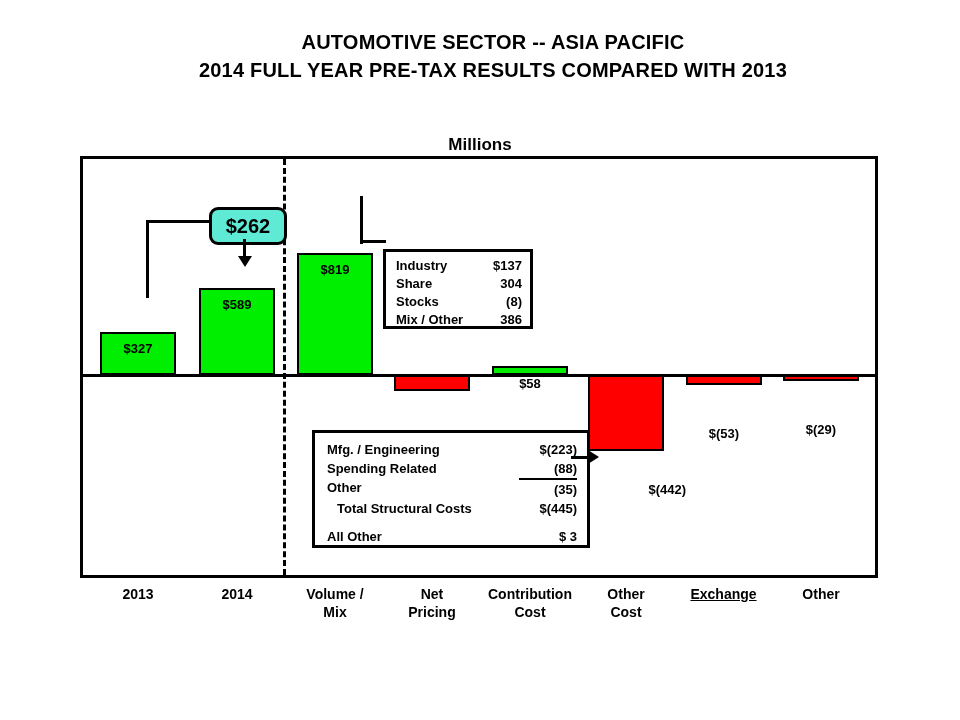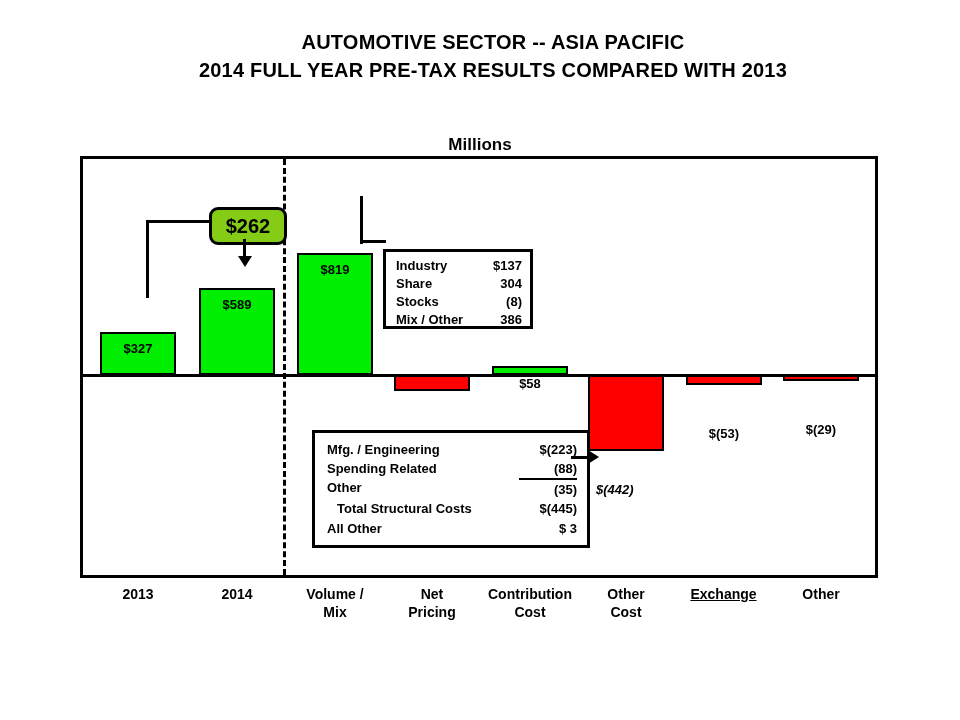--- a/index.html
+++ b/index.html
@@ -115,21 +115,21 @@
 
   
   .callout-262 {
     position: absolute;
     left: 209px;
     top: 207px;
     width: 72px;
     height: 32px;
     border: 3px solid #000000;
     border-radius: 9px;
-    background: #84cc16;
+    background: #5eead4;
     font-size: 20px;
     font-weight: bold;
     display: flex;
     align-items: center;
     justify-content: center;
   }
   
   .elbow-h {
     position: absolute;
     left: 146px;
@@ -199,21 +199,21 @@
   }
   .det-row .lbl { text-align: left; }
   .det-row .val { text-align: right; min-width: 54px; }
 
   .box-costs .det-row { line-height: 19px; }
   .box-costs .det-row .val { min-width: 58px; }
   .det-row.indent .lbl { padding-left: 10px; }
   .det-row.ruled .val {
     border-top: 2px solid #000000;
   }
-  .det-row.spaced { margin-top: 1px; }
+  .det-row.spaced { margin-top: 9px; }
 
   
   .stub-volume {
     position: absolute;
     left: 360px;
     top: 240px;
     width: 26px;
     height: 3px;
     background: #000000;
   }
@@ -271,21 +271,21 @@
   <div class="bar pos" style="left:492px; top:366px; width:76px; height:9px;"></div>
   <div class="bar neg" style="left:588px; top:375px; width:76px; height:76px;"></div>
   <div class="bar neg" style="left:686px; top:375px; width:76px; height:10px;"></div>
   <div class="bar neg" style="left:783px; top:375px; width:76px; height:6px;"></div>
 
   <div class="bar-value" style="left:98px; top:305px; width:80px;">$327</div>
   <div class="bar-value" style="left:197px; top:261px; width:80px;">$589</div>
   <div class="bar-value" style="left:295px; top:226px; width:80px;">$819</div>
   <div class="bar-value" style="left:392px; top:393px; width:80px;">$(91)</div>
   <div class="bar-value" style="left:490px; top:340px; width:80px;">$58</div>
-  <div class="bar-value" style="left:596px; top:446px; width:90px; text-align:left;font-style:italic;">$(442)</div>
+  <div class="bar-value" style="left:596px; top:446px; width:90px; text-align:right;">$(442)</div>
   <div class="bar-value" style="left:684px; top:390px; width:80px;">$(53)</div>
   <div class="bar-value" style="left:781px; top:386px; width:80px;">$(29)</div>
 
   <div class="elbow-h"></div>
   <div class="elbow-v"></div>
   <div class="callout-262">$262</div>
   <div class="arrow-262-stem"></div>
   <div class="arrow-262-head"></div>
 
   <div class="stub-volume-v"></div>

